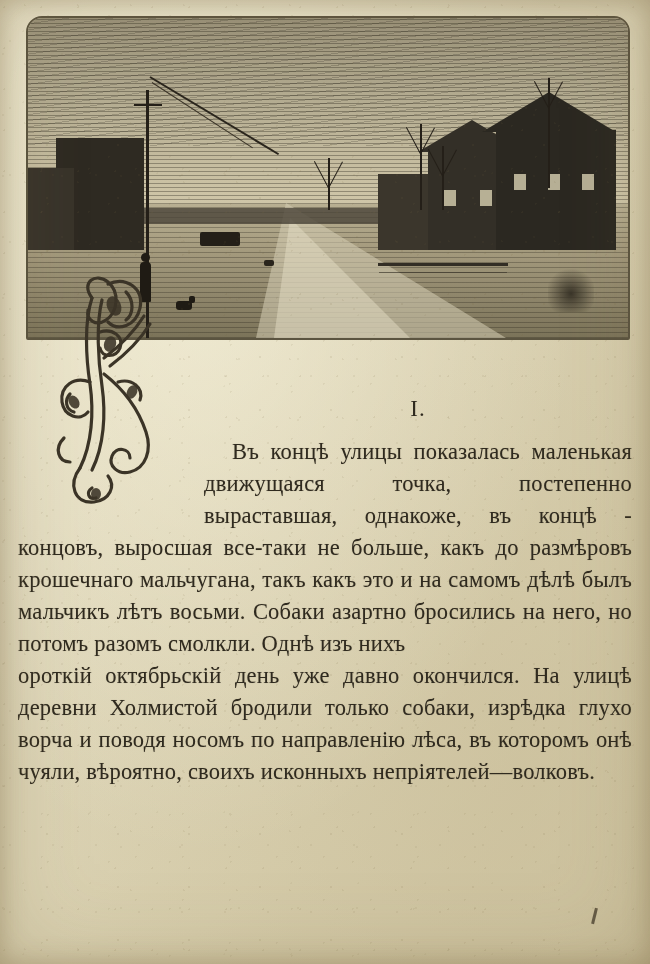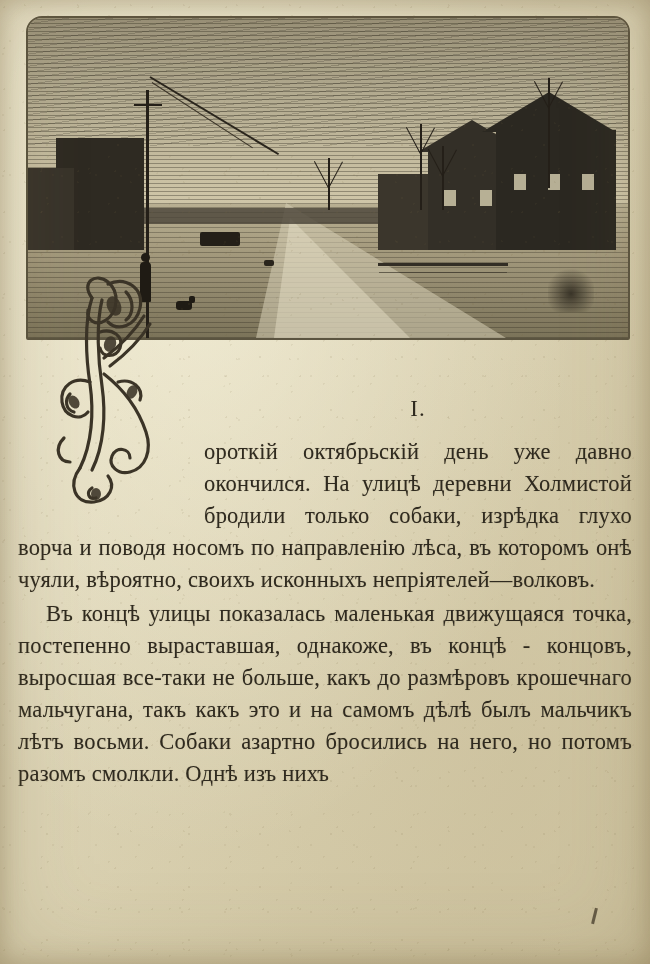--- a/index.html
+++ b/index.html
@@ -409,20 +409,20 @@
         <ellipse cx="40" cy="140" rx="5" ry="7" transform="rotate(-30 40 140)"></ellipse>
         <ellipse cx="98" cy="130" rx="5" ry="7" transform="rotate(25 98 130)"></ellipse>
         <ellipse cx="62" cy="232" rx="5" ry="6"></ellipse>
       </g>
     </svg>
   </div>
 
   <div id="text-body">
     <div id="float-cap"></div>
     <div class="chapter-num">I.</div>
+    <p class="para second">Въ концѣ улицы показалась маленькая движущаяся точка, постепенно выраставшая, однакоже, въ концѣ - концовъ, выросшая все-таки не больше, какъ до размѣровъ крошечнаго мальчугана, такъ какъ это и на самомъ дѣлѣ былъ мальчикъ лѣтъ восьми. Собаки азартно бросились на него, но потомъ разомъ смолкли. Однѣ изъ нихъ</p>
     <p class="para first">ороткій октябрьскій день уже давно окончился. На улицѣ деревни Холмистой бродили только собаки, изрѣдка глухо ворча и поводя носомъ по направленію лѣса, въ которомъ онѣ чуяли, вѣроятно, своихъ исконныхъ непріятелей—волковъ.</p>
-    <p class="para second">Въ концѣ улицы показалась маленькая движущаяся точка, постепенно выраставшая, однакоже, въ концѣ - концовъ, выросшая все-таки не больше, какъ до размѣровъ крошечнаго мальчугана, такъ какъ это и на самомъ дѣлѣ былъ мальчикъ лѣтъ восьми. Собаки азартно бросились на него, но потомъ разомъ смолкли. Однѣ изъ нихъ</p>
   </div>
 
   <div id="ink-mark"></div>
   <div id="grain"></div>
   <div id="edges"></div>
 </div>
 
 </body></html>

